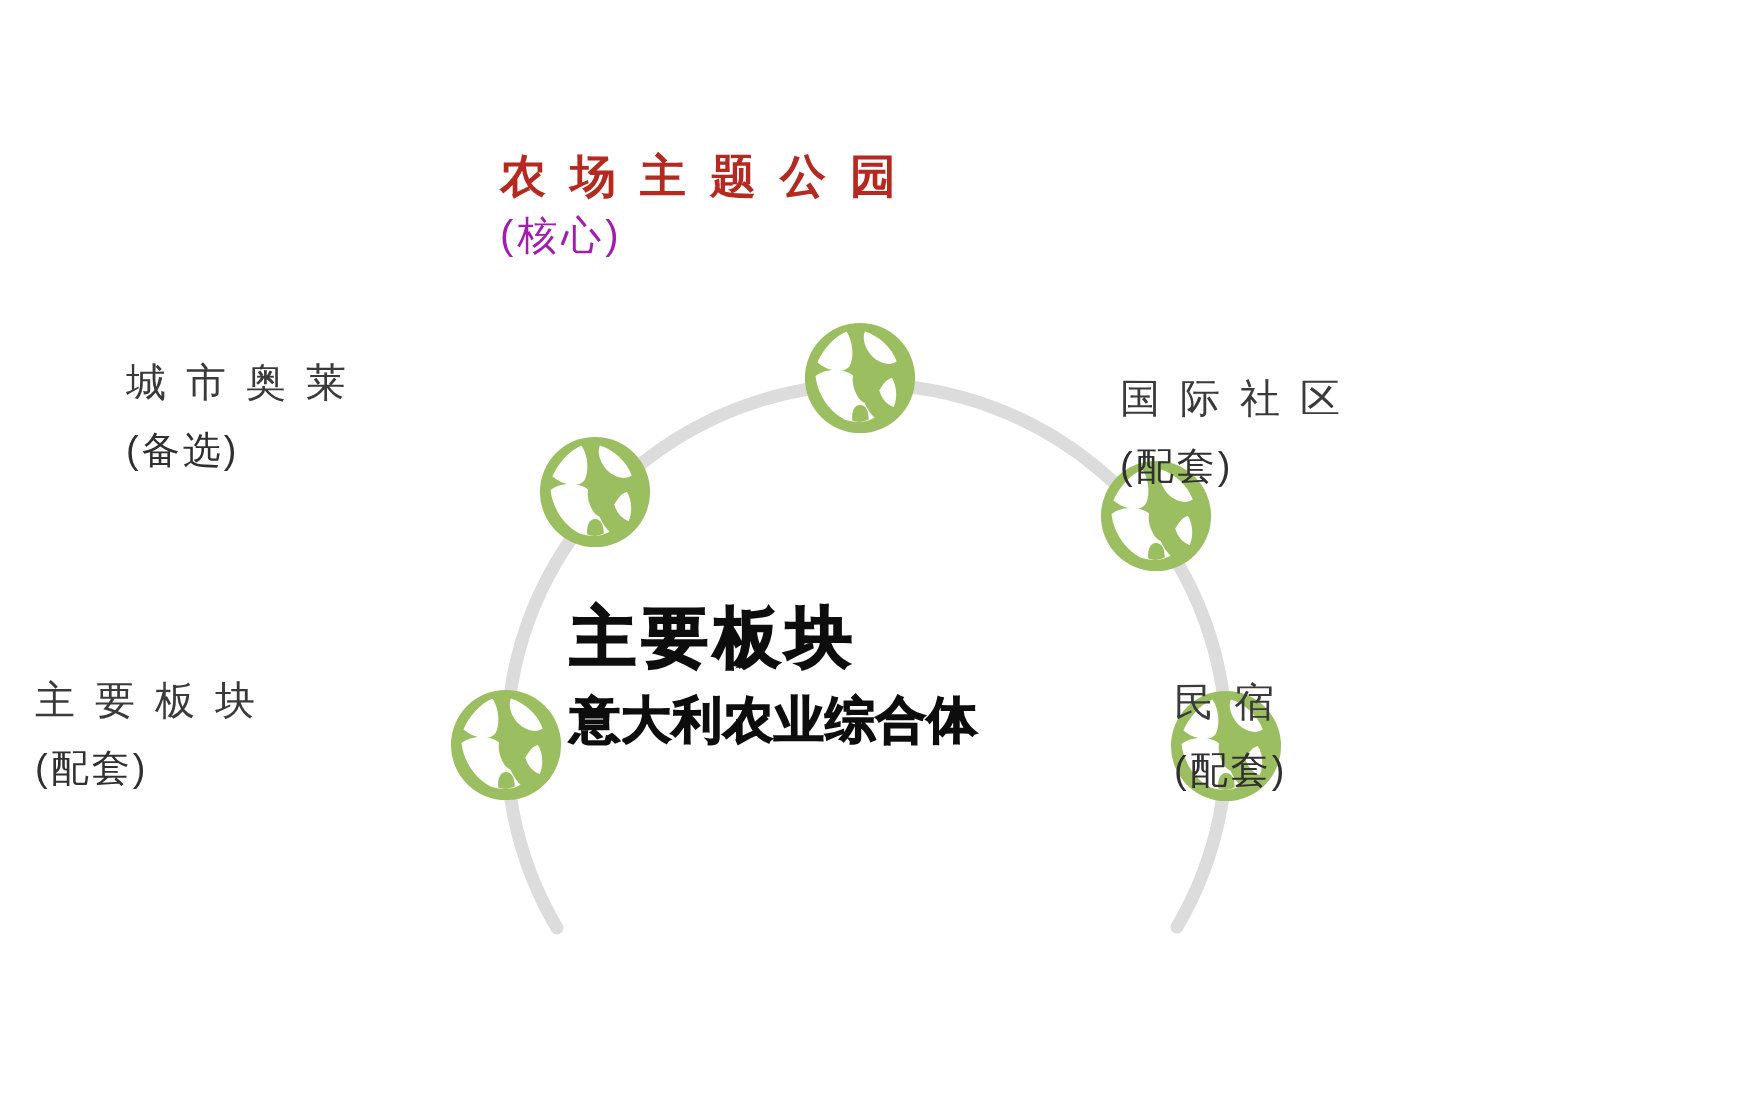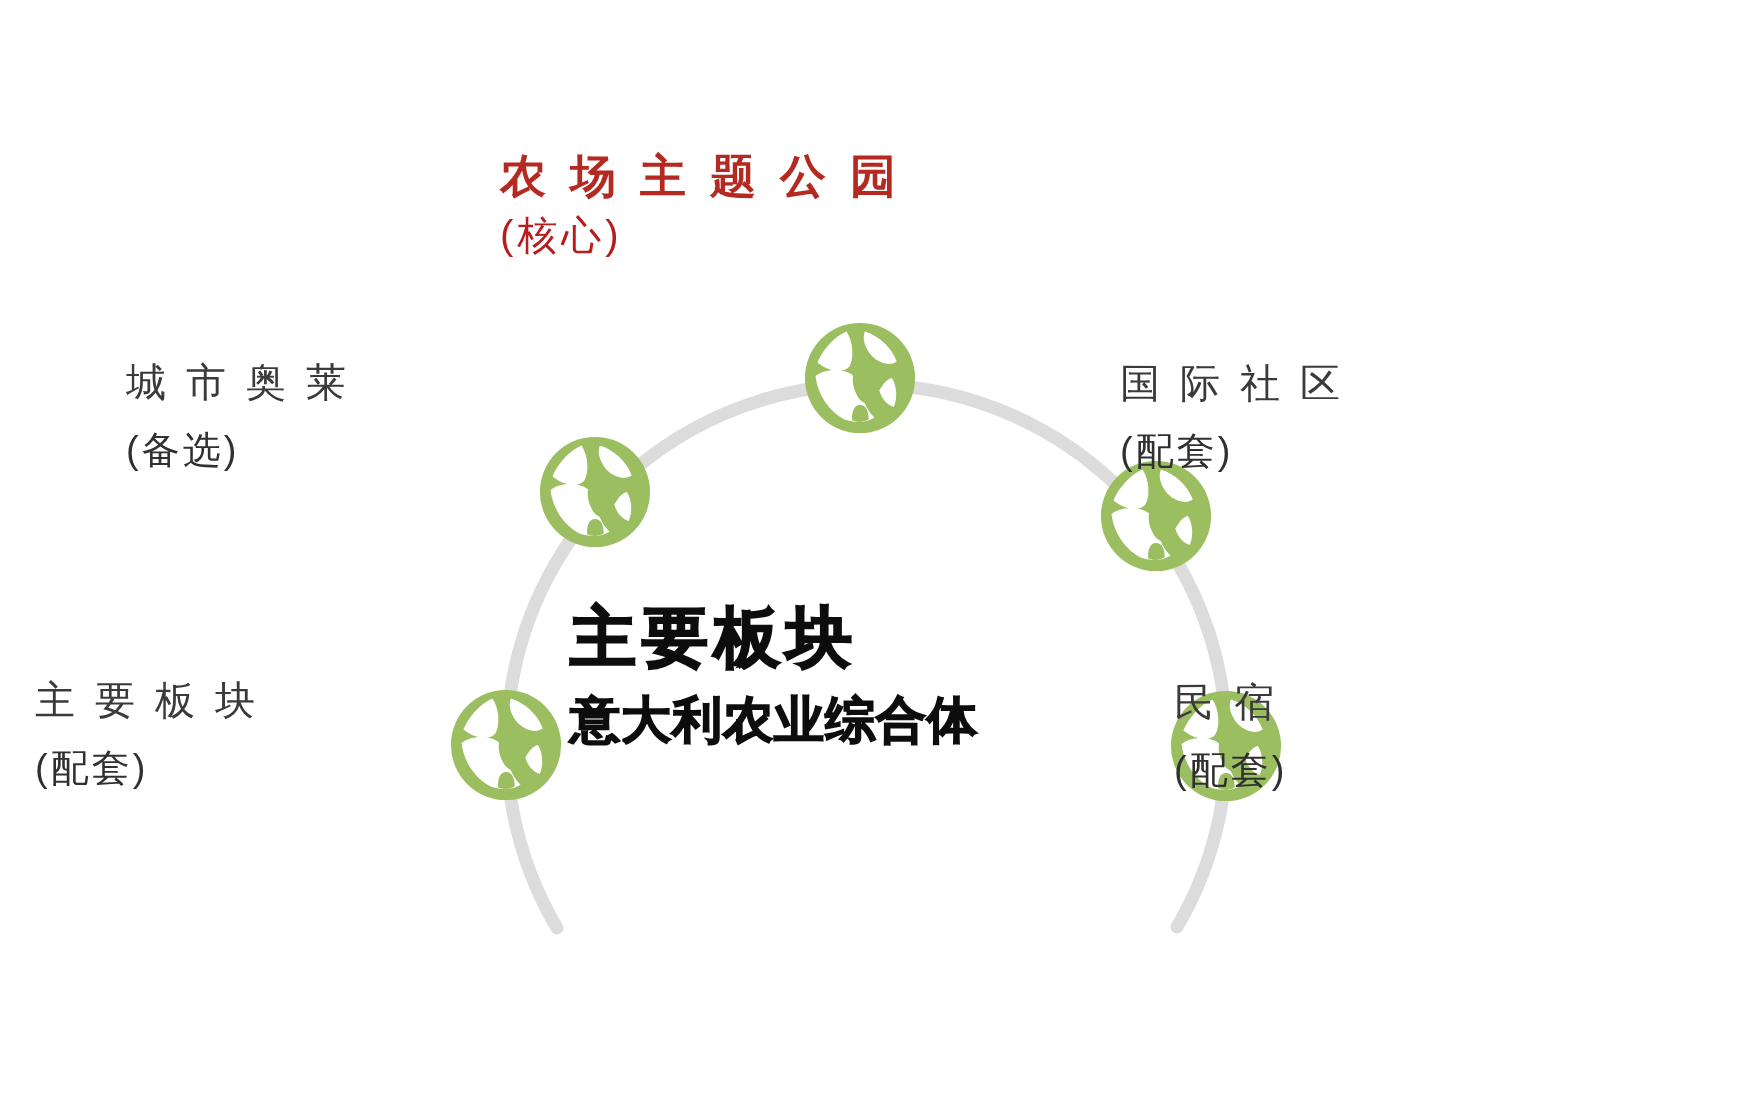--- a/index.html
+++ b/index.html
@@ -28,27 +28,27 @@
   .icon-ll{left:448px;top:687px;}
   .icon-lr{left:1168px;top:688px;}
 
   .txt{position:absolute;}
   .header-group{left:500px;top:150px;width:760px;}
   .header-title{
     font-size:46px;font-weight:bold;letter-spacing:24px;
     color:var(--accent-red);line-height:1.15;white-space:nowrap;
   }
   .header-tag{
-    font-size:40px;color:#b91c1c;letter-spacing:4px;
+    font-size:40px;color:#a21caf;letter-spacing:4px;
     line-height:1.2;margin-top:8px;
   }
 
   .label-group{width:500px;}
   .lg-ul{left:126px;top:358px;}
-  .lg-ur{left:1120px;top:359px;}
+  .lg-ur{left:1120px;top:374px;}
   .lg-ll{left:35px;top:676px;}
   .lg-lr{left:1174px;top:678px;}
   .node-label{
     font-size:40px;color:var(--label-gray);letter-spacing:20px;
     line-height:1.2;white-space:nowrap;font-weight:500;
   }
   .node-tag{
     font-size:38px;color:#303030;letter-spacing:3px;
     line-height:1.2;margin-top:22px;
   }

